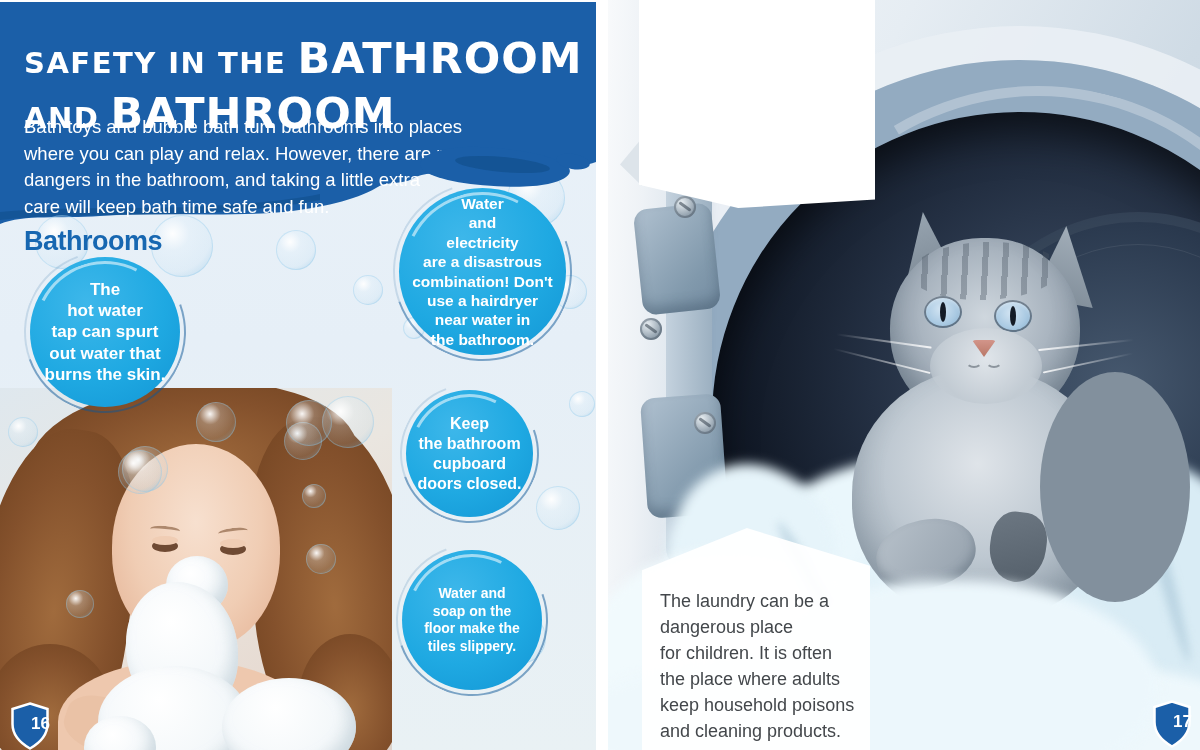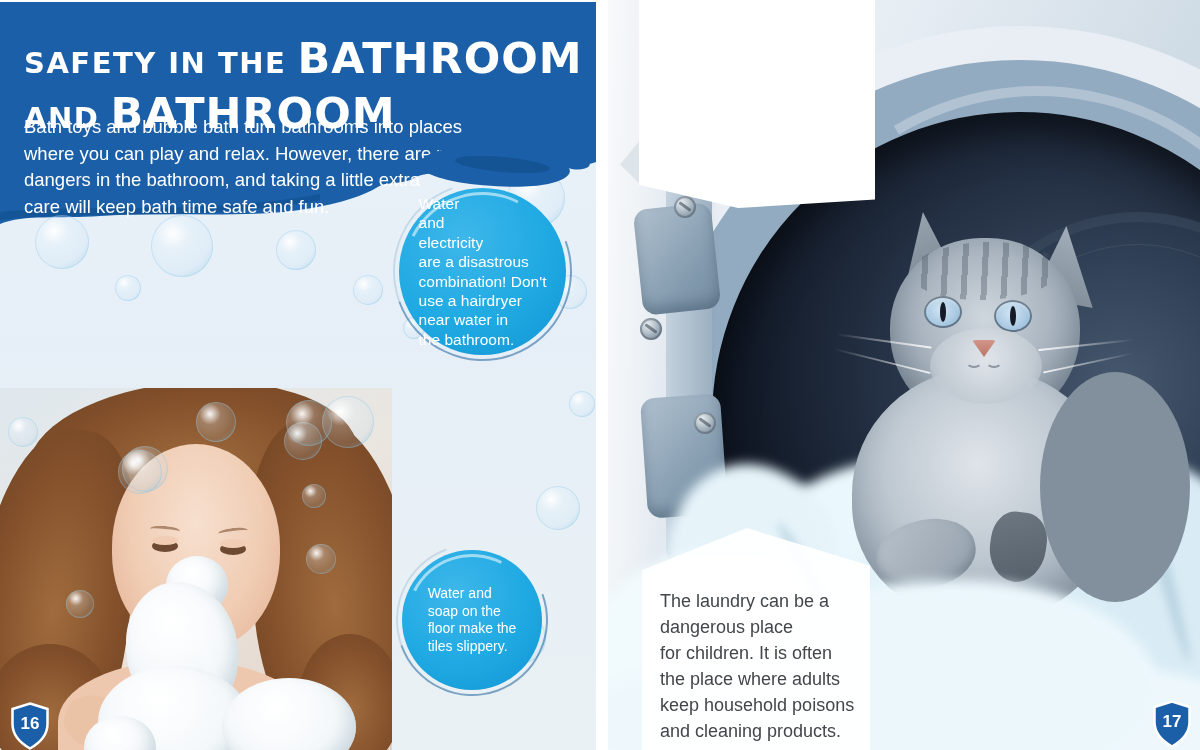--- a/index.html
+++ b/index.html
@@ -30,40 +30,40 @@
          color:#1767b1;letter-spacing:-.5px;z-index:4;}
 
   
   .soap{position:absolute;border-radius:50%;z-index:3;
         background:radial-gradient(circle at 35% 30%,rgba(255,255,255,.95) 0%,rgba(225,242,252,.25) 28%,
                    rgba(170,215,242,.12) 65%,rgba(120,185,225,.45) 100%);
         box-shadow:inset 0 0 0 1px rgba(140,200,235,.35);}
 
   
   .sbubble{position:absolute;border-radius:50%;z-index:4;display:flex;align-items:center;justify-content:center;
-           text-align:left;color:#fff;font-weight:normal;
+           text-align:center;color:#fff;font-weight:bold;
            background:radial-gradient(circle at 38% 30%,#3db7ea 0%,#1fa9e2 55%,#1295d4 100%);}
   .sbubble::before{content:'';position:absolute;inset:-6px;border-radius:50%;
            border:2.5px solid rgba(12,86,150,.5);border-top-color:transparent;
            border-left-color:rgba(12,86,150,.15);transform:rotate(25deg);}
   .sbubble::after{content:'';position:absolute;inset:4px;border-radius:50%;
            border:3px solid transparent;border-top-color:rgba(255,255,255,.55);transform:rotate(-18deg);}
   .sbubble-text{white-space:pre-line;line-height:1.25;position:relative;z-index:1;padding:0 6px;}
 
   
   .photo-girl{position:absolute;left:0;top:386px;width:392px;height:364px;overflow:hidden;z-index:2;
               background:linear-gradient(150deg,#dfe8ee 0%,#eae6e0 45%,#e7dbd2 75%,#dcd2ca 100%);}
   .photo-girl div{position:absolute;}
   .hair{background:radial-gradient(ellipse at 50% 55%,#a06b3d 0%,#84512c 55%,#6e411f 100%);}
   .skin{background:#eec8ae;}
   .foam{background:radial-gradient(circle at 40% 30%,#ffffff 0%,#f4f8fa 55%,#dde6ea 100%);
         border-radius:50%;box-shadow:inset -6px -8px 14px rgba(190,205,214,.6);}
 
   
-  .shield{position:absolute;width:40px;height:48px;z-index:9;display:flex;align-items:center;justify-content:center;}
+  .shield{position:absolute;width:40px;height:48px;z-index:9;display:flex;align-items:center;justify-content:flex-end;}
   .shield svg{position:absolute;left:0;top:0;}
   .shield .num{position:relative;color:#fff;font-size:17px;font-weight:bold;padding-bottom:5px;}
 
   
   .gutter{position:absolute;left:596px;top:0;width:12px;height:750px;background:#ffffff;z-index:10;}
 
   
   .page-right{position:absolute;left:608px;top:0;width:592px;height:750px;overflow:hidden;
               background:linear-gradient(120deg,#f5f8fa 0%,#e6edf3 30%,#cfdbe5 60%,#c3d2de 100%);}
   .page-right .abs{position:absolute;}
@@ -177,20 +177,21 @@
 
     <h1 class="title">
       <span class="title-line"><span class="t-small">SAFETY IN THE</span> <span class="t-big">BATHROOM</span></span>
       <span class="title-line"><span class="t-small">AND</span> <span class="t-big">BATHROOM</span></span>
     </h1>
     <div class="intro">Bath toys and bubble bath turn bathrooms into places
 where you can play and relax. However, there are many
 dangers in the bathroom, and taking a little extra
 care will keep bath time safe and fun.</div>
 
+    <div class="section-heading">Bathrooms</div>
 
     <div class="photo-girl">
       <div class="hair" style="left:28px;top:-6px;width:330px;height:156px;border-radius:50%;transform:rotate(-4deg);"></div>
       <div class="hair" style="left:-20px;top:40px;width:152px;height:334px;border-radius:50% 45% 40% 55%;transform:rotate(8deg);"></div>
       <div class="hair" style="left:252px;top:28px;width:162px;height:344px;border-radius:45% 55% 50% 45%;transform:rotate(-6deg);"></div>
       <div class="hair" style="left:-12px;top:256px;width:124px;height:130px;border-radius:50%;"></div>
       <div class="hair" style="left:298px;top:246px;width:104px;height:136px;border-radius:50%;"></div>
       <div style="left:112px;top:56px;width:168px;height:206px;border-radius:50% 50% 47% 47%;
                   background:radial-gradient(ellipse at 50% 38%,#f7e0cf 0%,#f0cdb4 55%,#e3b092 100%);"></div>
       <div style="left:150px;top:138px;width:30px;height:8px;border-top:3px solid rgba(150,110,80,.75);border-radius:50%;transform:rotate(5deg);"></div>
@@ -209,29 +210,42 @@
       <div class="foam" style="left:166px;top:168px;width:62px;height:58px;"></div>
       <div class="foam" style="left:126px;top:194px;width:112px;height:132px;border-radius:50% 60% 45% 55%;"></div>
       <div class="foam" style="left:98px;top:278px;width:152px;height:112px;"></div>
       <div class="foam" style="left:222px;top:290px;width:134px;height:98px;"></div>
       <div class="foam" style="left:84px;top:328px;width:72px;height:62px;"></div>
       <div class="soap" style="left:122px;top:58px;width:46px;height:46px;"></div>
       <div class="soap" style="left:284px;top:34px;width:38px;height:38px;"></div>
       <div class="soap" style="left:302px;top:96px;width:24px;height:24px;"></div>
     </div>
 
+    <div class="sbubble" style="left:30px;top:255px;width:150px;height:150px;font-size:17px;">
+      <span class="sbubble-text">The
+hot water
+tap can spurt
+out water that
+burns the skin.</span>
+    </div>
     <div class="sbubble" style="left:399px;top:186px;width:167px;height:167px;font-size:15.5px;">
       <span class="sbubble-text">Water
 and
 electricity
 are a disastrous
 combination! Don't
 use a hairdryer
 near water in
 the bathroom.</span>
+    </div>
+    <div class="sbubble" style="left:406px;top:388px;width:127px;height:127px;font-size:16px;">
+      <span class="sbubble-text">Keep
+the bathroom
+cupboard
+doors closed.</span>
     </div>
     <div class="sbubble" style="left:402px;top:548px;width:140px;height:140px;font-size:14px;">
       <span class="sbubble-text">Water and
 soap on the
 floor make the
 tiles slippery.</span>
     </div>
 
     <div class="shield" style="left:10px;top:700px;">
       <svg width="40" height="48" viewBox="0 0 40 48">

